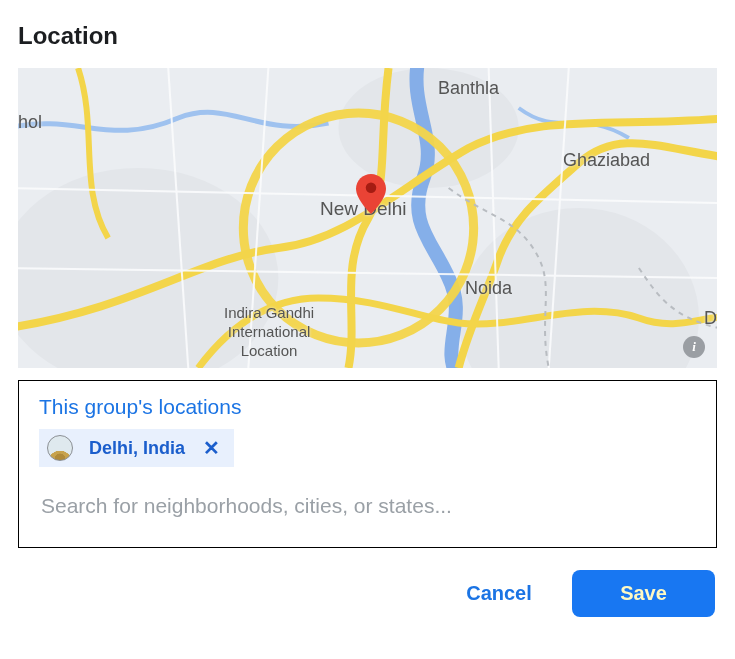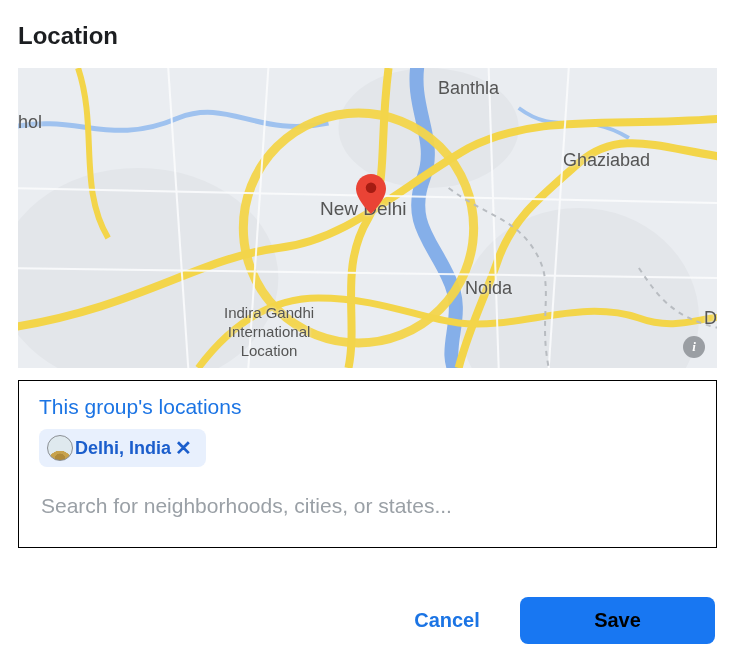--- a/index.html
+++ b/index.html
@@ -68,23 +68,23 @@
     background: #fff;
   }
   .panel-label {
     color: #1b74e4;
     font-size: 21px;
     margin-bottom: 10px;
   }
   .chip {
     display: inline-flex;
     align-items: center;
-    gap: 2px;
+    gap: 16px;
     background: #e8f0fd;
-    border-radius: 8px;
+    border-radius: 0;
     padding: 6px 14px 6px 8px;
     color: #1b5ecc;
     font-weight: 600;
     font-size: 18px;
   }
   .chip .avatar {
     width: 26px; height: 26px; border-radius: 50%;
     background:
       radial-gradient(circle at 50% 95%, #b08a3a 0 20%, transparent 21%),
       radial-gradient(circle at 50% 110%, #c7a24d 0 40%, transparent 41%),
@@ -108,42 +108,41 @@
     font-size: 21px;
     color: #1c1e21;
     caret-color: #1c1e21;
   }
   .search input::placeholder { color: #9aa0a6; }
 
   .footer {
     display: flex;
     gap: 28px;
     justify-content: flex-end;
-    align-items: flex-end;
+    align-items: flex-start;
     margin-top: 22px;
     padding-right: 2px;
   }
   .btn {
     font-size: 20px;
     font-weight: 600;
     border-radius: 8px;
     padding: 12px 0;
     cursor: pointer;
     border: none;
   }
   .btn-cancel {
     background: transparent;
     color: #1b74e4;
     width: 90px;
   }
   .btn-save {
     background: #1877f2;
-    color: #000000;
-    width: 195px;
-    margin-top: 27px;
+    color: #fef9c3;
+    width: 143px;
   }
 </style>
 </head>
 <body>
 
 <div class="title">Location</div>
 
 <div class="map">
   <svg viewBox="0 0 698 300" preserveAspectRatio="none">
     <rect width="698" height="300" fill="#eaedf1"></rect>

